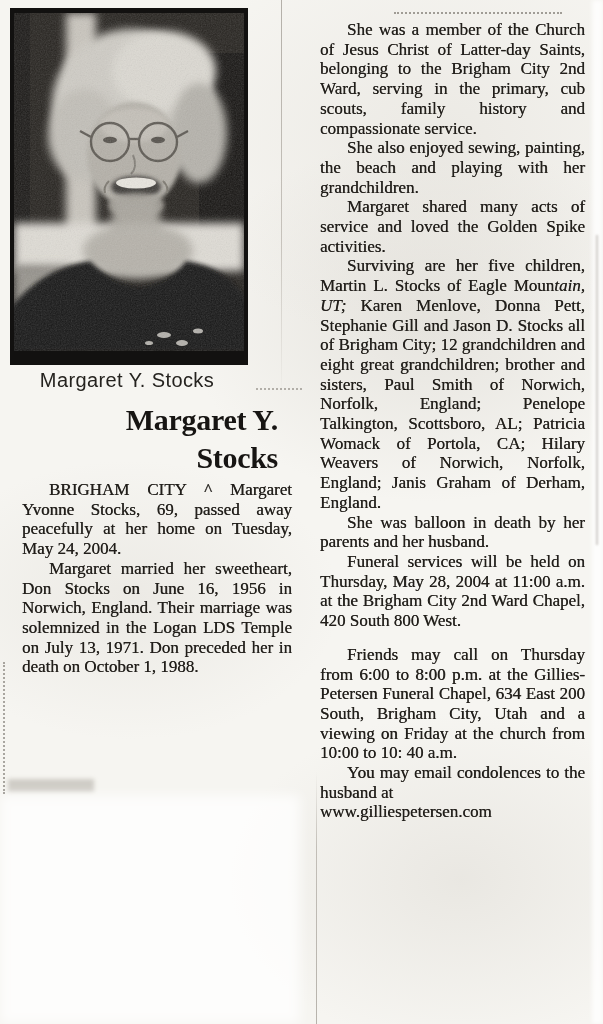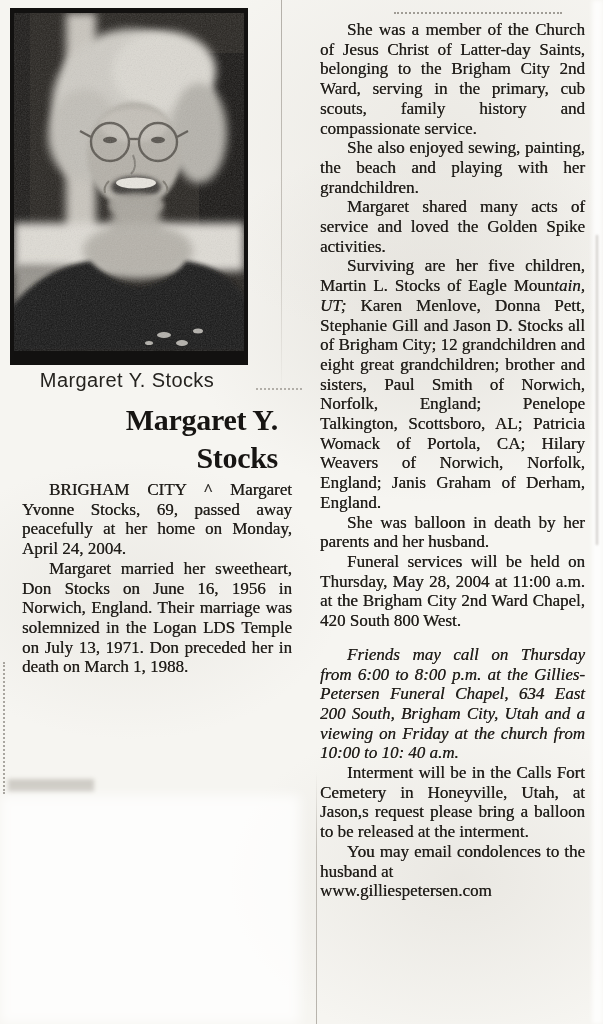--- a/index.html
+++ b/index.html
@@ -47,21 +47,21 @@
     position:absolute;left:6px;top:399px;margin:2px;width:270px;
     font-family:"Liberation Serif", serif;
     font-size:30px;line-height:38px;font-weight:bold;
     letter-spacing:-0.3px;color:#171513;text-align:right;
   }
   
   .col{position:absolute;text-align:justify;font-size:17px;line-height:19.7px;}
   .col p{margin:0;text-indent:27px;text-shadow:0.3px 0 0 rgba(33,30,26,0.85);}
   .left-col{left:22px;top:480px;width:270px;}
   .right-col{left:320px;top:20px;width:265px;}
-  .right-col p.gap-above{margin-top:14px;font-style:italic;}
+  .right-col p.gap-above{margin-top:14px;}
   .right-col p.flush{text-indent:0;}
   .ital{font-style:italic;}
 </style>
 </head>
 <body>
 
 <div class="page">
 
   <div class="shade smudge"></div>
   <div class="shade white-bl"></div>
@@ -138,30 +138,29 @@
 
       <rect x="0" y="0" width="230" height="338" filter="url(#grain)"></rect>
     </svg>
   </div>
 
   <div class="caption">Margaret Y. Stocks</div>
 
   <h1 class="headline"><span>Margaret Y.</span><br><span>Stocks</span></h1>
 
   <div class="col left-col">
-    <p>BRIGHAM CITY ^ Margaret Yvonne Stocks, 69, passed away peacefully at her home on Monday, April 24, 2004.</p>
-    <p>Margaret married her sweetheart, Don Stocks on June 16, 1956 in Norwich, England. Their marriage was solemnized in the Logan LDS Temple on July 13, 1971. Don preceded her in death on March 1, 1988.</p>
+    <p>BRIGHAM CITY ^ Margaret Yvonne Stocks, 69, passed away peacefully at her home on Tuesday, May 24, 2004.</p>
+    <p>Margaret married her sweetheart, Don Stocks on June 16, 1956 in Norwich, England. Their marriage was solemnized in the Logan LDS Temple on July 13, 1971. Don preceded her in death on October 1, 1988.</p>
   </div>
 
   <div class="col right-col">
     <p>She was a member of the Church of Jesus Christ of Latter-day Saints, belonging to the Brigham City 2nd Ward, serving in the primary, cub scouts, family history and compassionate service.</p>
     <p>She also enjoyed sewing, painting, the beach and playing with her grandchildren.</p>
     <p>Margaret shared many acts of service and loved the Golden Spike activities.</p>
     <p><span>Surviving are her five children, Martin L. Stocks of Eagle Moun</span><span class="ital">tain, UT;</span><span> Karen Menlove, Donna Pett, Stephanie Gill and Jason D. Stocks all of Brigham City; 12 grandchildren and eight great grandchildren; brother and sisters, Paul Smith of Norwich, Norfolk, England; Penelope Talkington, Scottsboro, AL; Patricia Womack of Portola, CA; Hilary Weavers of Norwich, Norfolk, England; Janis Graham of Derham, England.</span></p>
     <p>She was balloon in death by her parents and her husband.</p>
     <p>Funeral services will be held on Thursday, May 28, 2004 at 11:00 a.m. at the Brigham City 2nd Ward Chapel, 420 South 800 West.</p>
     <p class="gap-above">Friends may call on Thursday from 6:00 to 8:00 p.m. at the Gillies-Petersen Funeral Chapel, 634 East 200 South, Brigham City, Utah and a viewing on Friday at the church from 10:00 to 10: 40 a.m.</p>
-    <p>Interment will be in the Calls Fort Cemetery in Honeyville, Utah, at Jason,s request please bring a balloon to be released at the interment.</p>
     <p>You may email condolences to the husband at</p>
     <p class="flush">www.gilliespetersen.com</p>
   </div>
 
 </div>
 
 </body></html>

